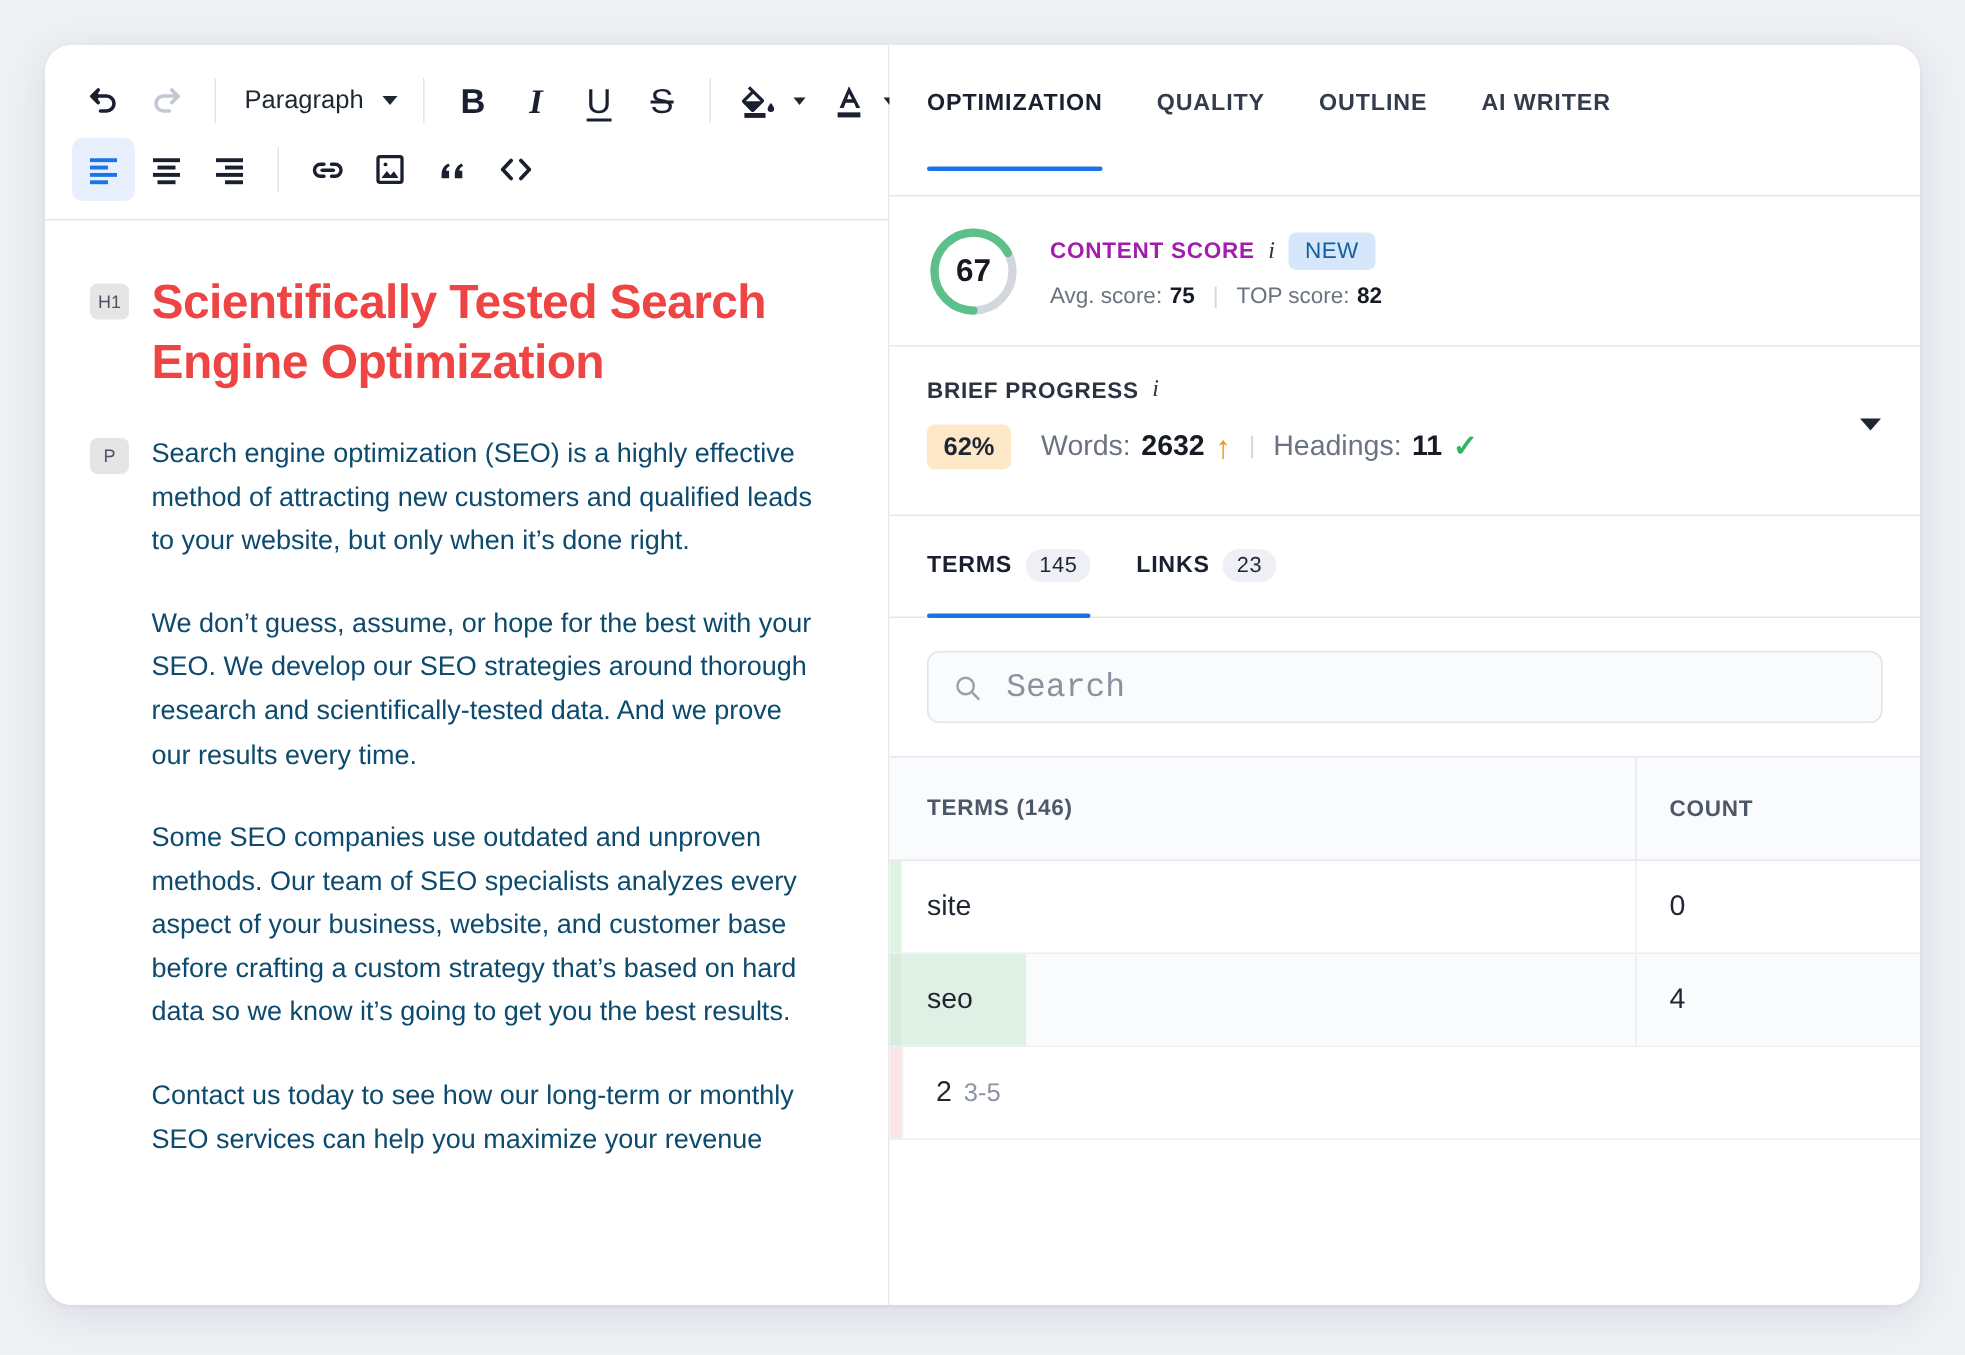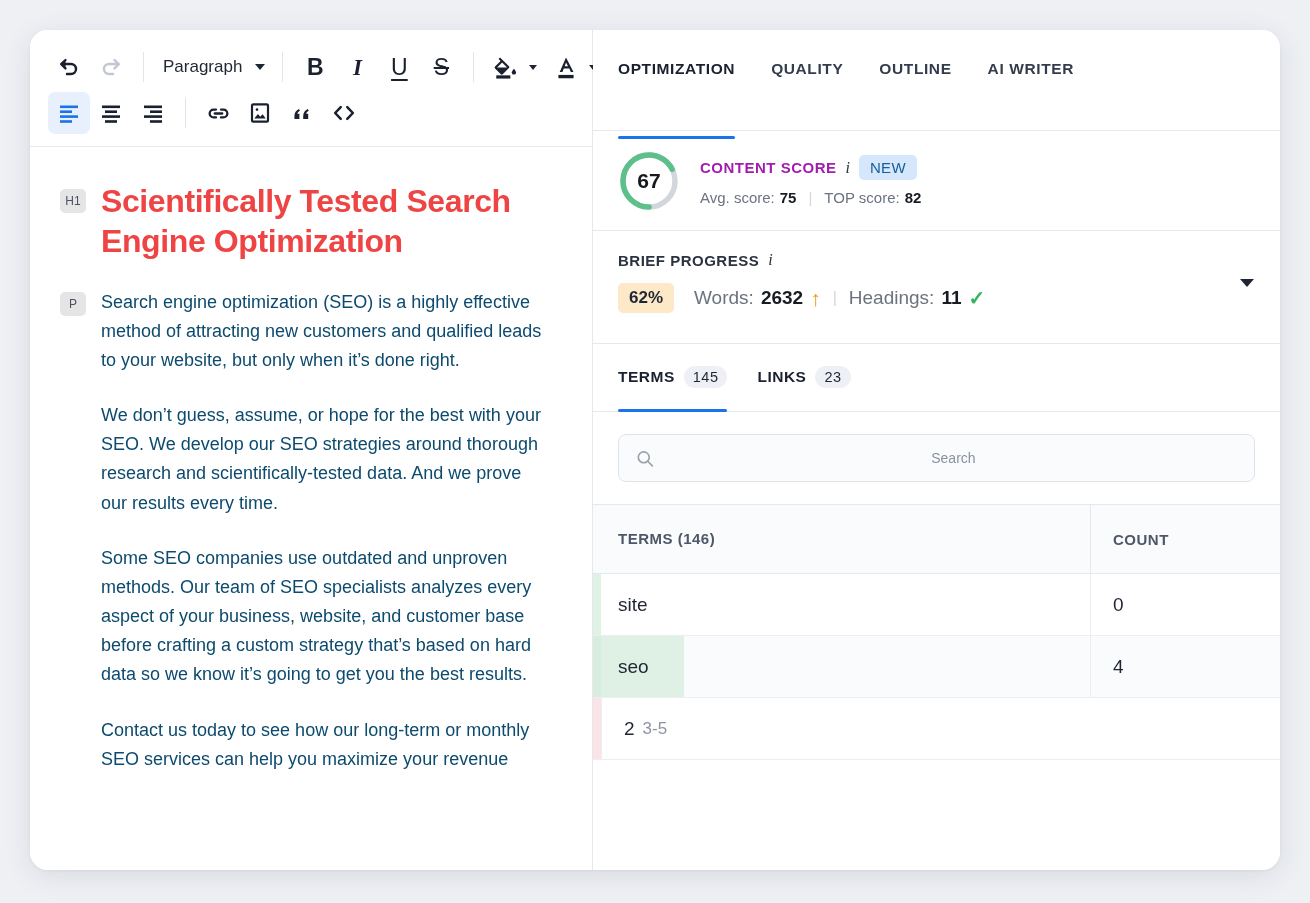--- a/index.html
+++ b/index.html
@@ -141,21 +141,21 @@
     border-bottom: 1px solid #e6e8ee;
     height: 101px;
     position: relative;
   }
   .main-tab {
     font-size: 15.5px;
     font-weight: bold;
     letter-spacing: 0.6px;
     color: #333c4d;
     cursor: pointer;
-    padding-bottom: 60px;
+    padding-bottom: 35px;
     position: relative;
   }
   .main-tab.active { color: #1a2030; }
   .main-tab.active::after {
     content: "";
     position: absolute;
     left: 0; right: 0; bottom: -1px;
     height: 3.5px;
     background: #1a73e8;
     border-radius: 2px;
@@ -274,24 +274,23 @@
     display: flex; align-items: center;
     gap: 14px;
     border: 1px solid #dfe3ea;
     background: #fafbfc;
     border-radius: 8px;
     height: 48px;
     padding: 0 16px;
   }
   .search-input {
     border: none; outline: none; background: transparent;
-    font-size: 14px; color: #3a4150;
-    font-family: Liberation Sans, sans-serif;
+    font-size: 22px; color: #3a4150;
+    font-family: Liberation Mono, monospace;
     width: 100%;
-    text-align: center;
   }
   .search-input::placeholder { color: #8a919f; }
 
   .terms-table { flex: 1; overflow: hidden; }
   .tt-head {
     display: flex;
     background: #fafbfc;
     border-top: 1px solid #e6e8ee;
     border-bottom: 1px solid #e6e8ee;
     height: 70px;

